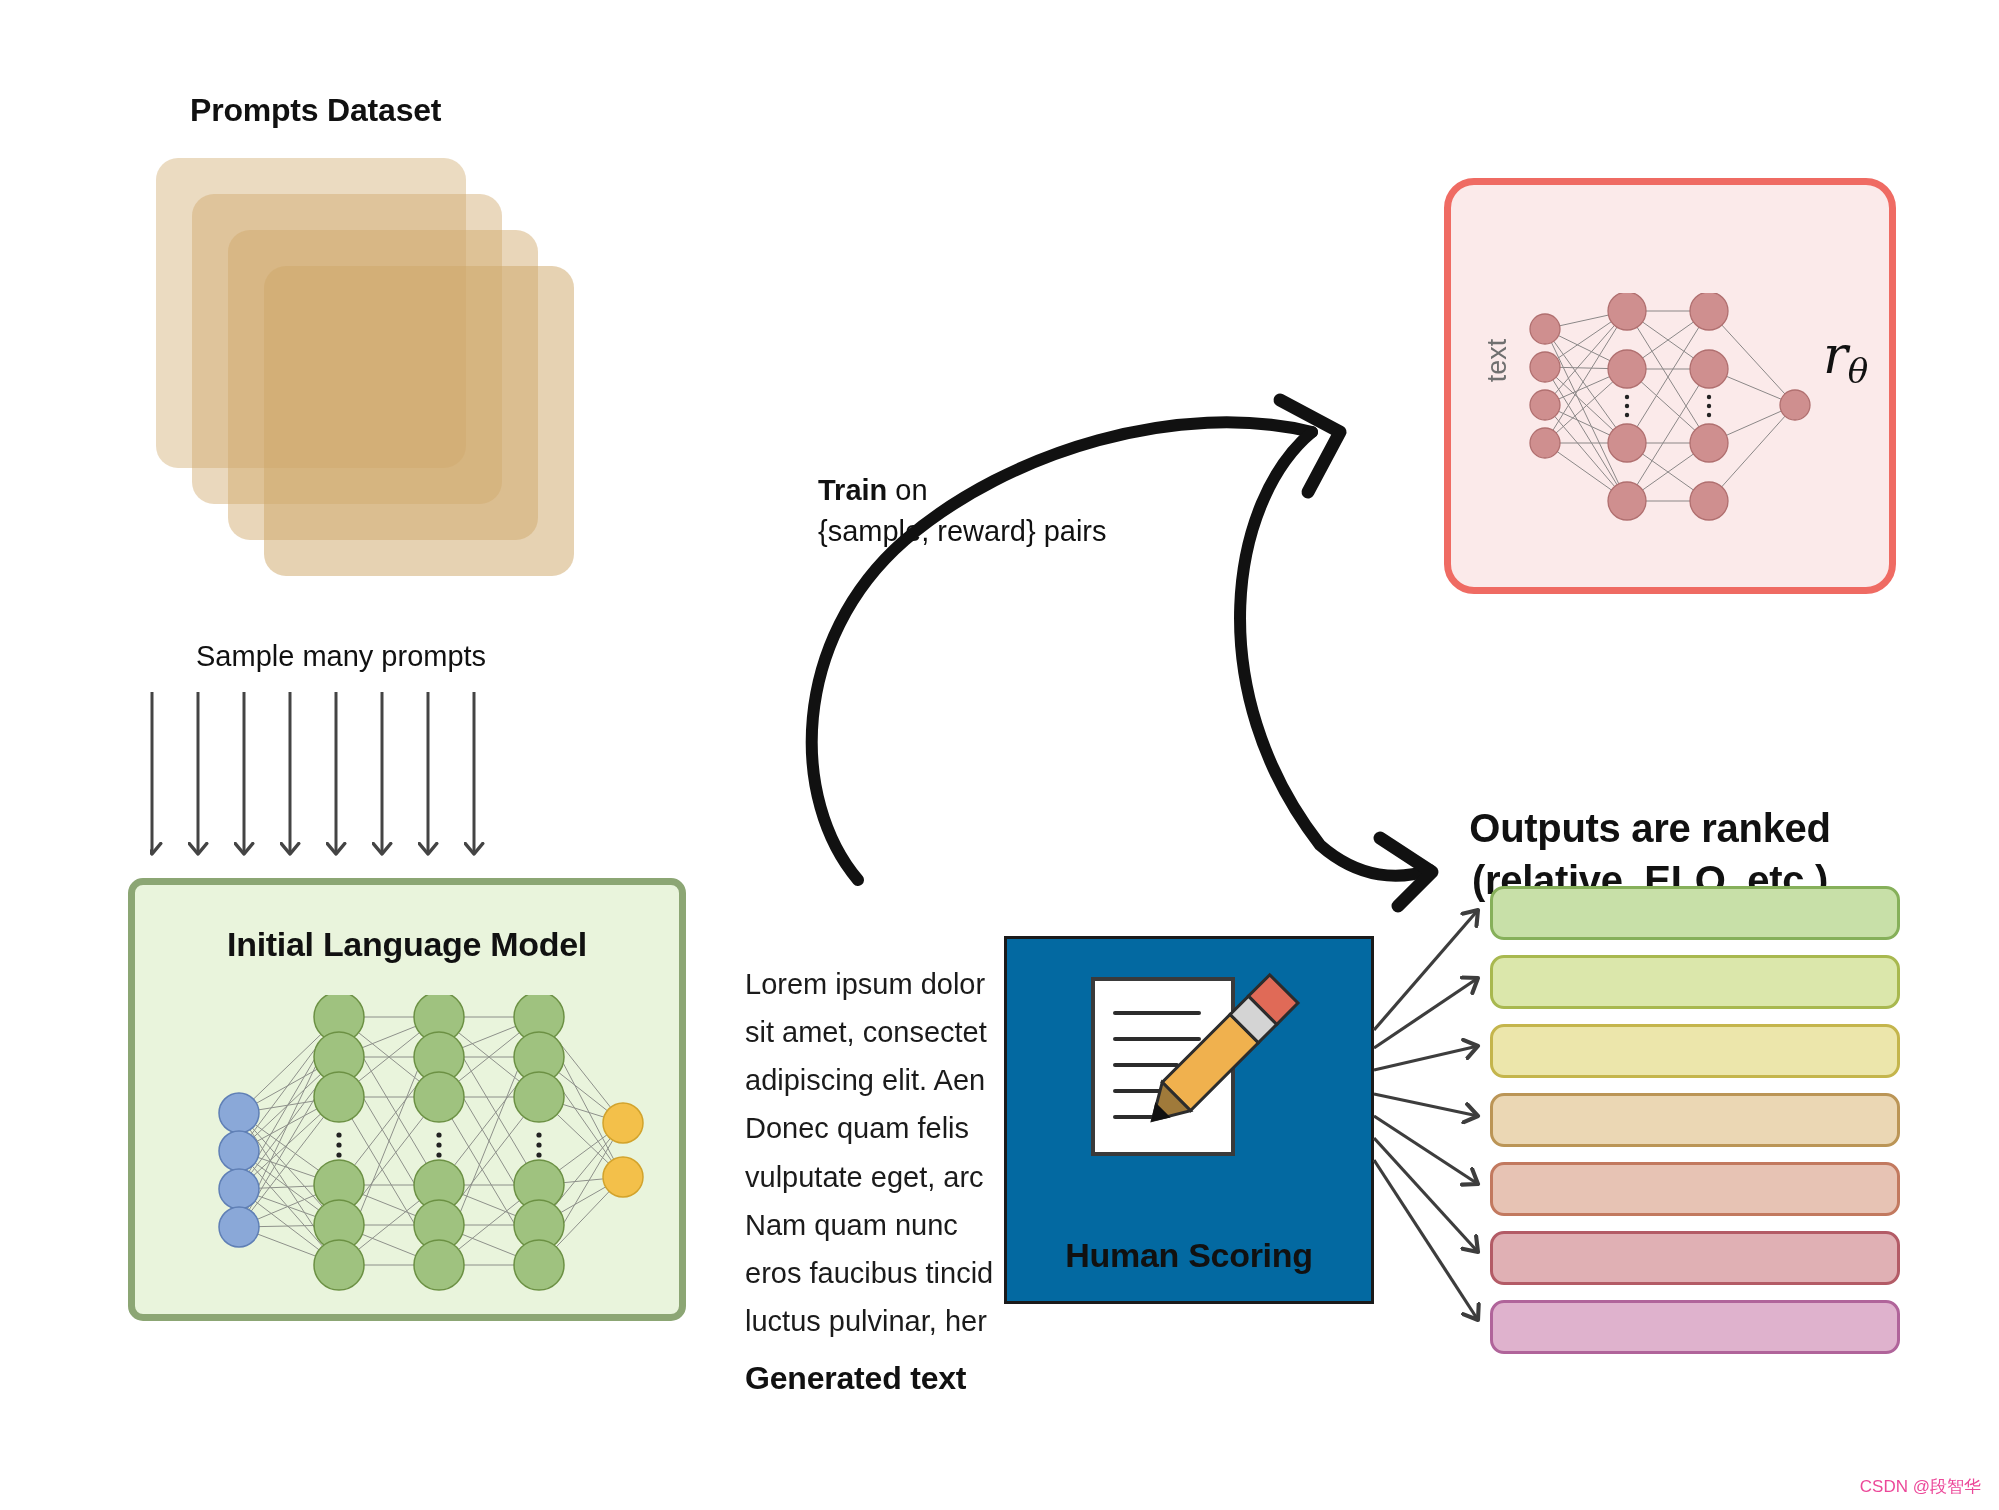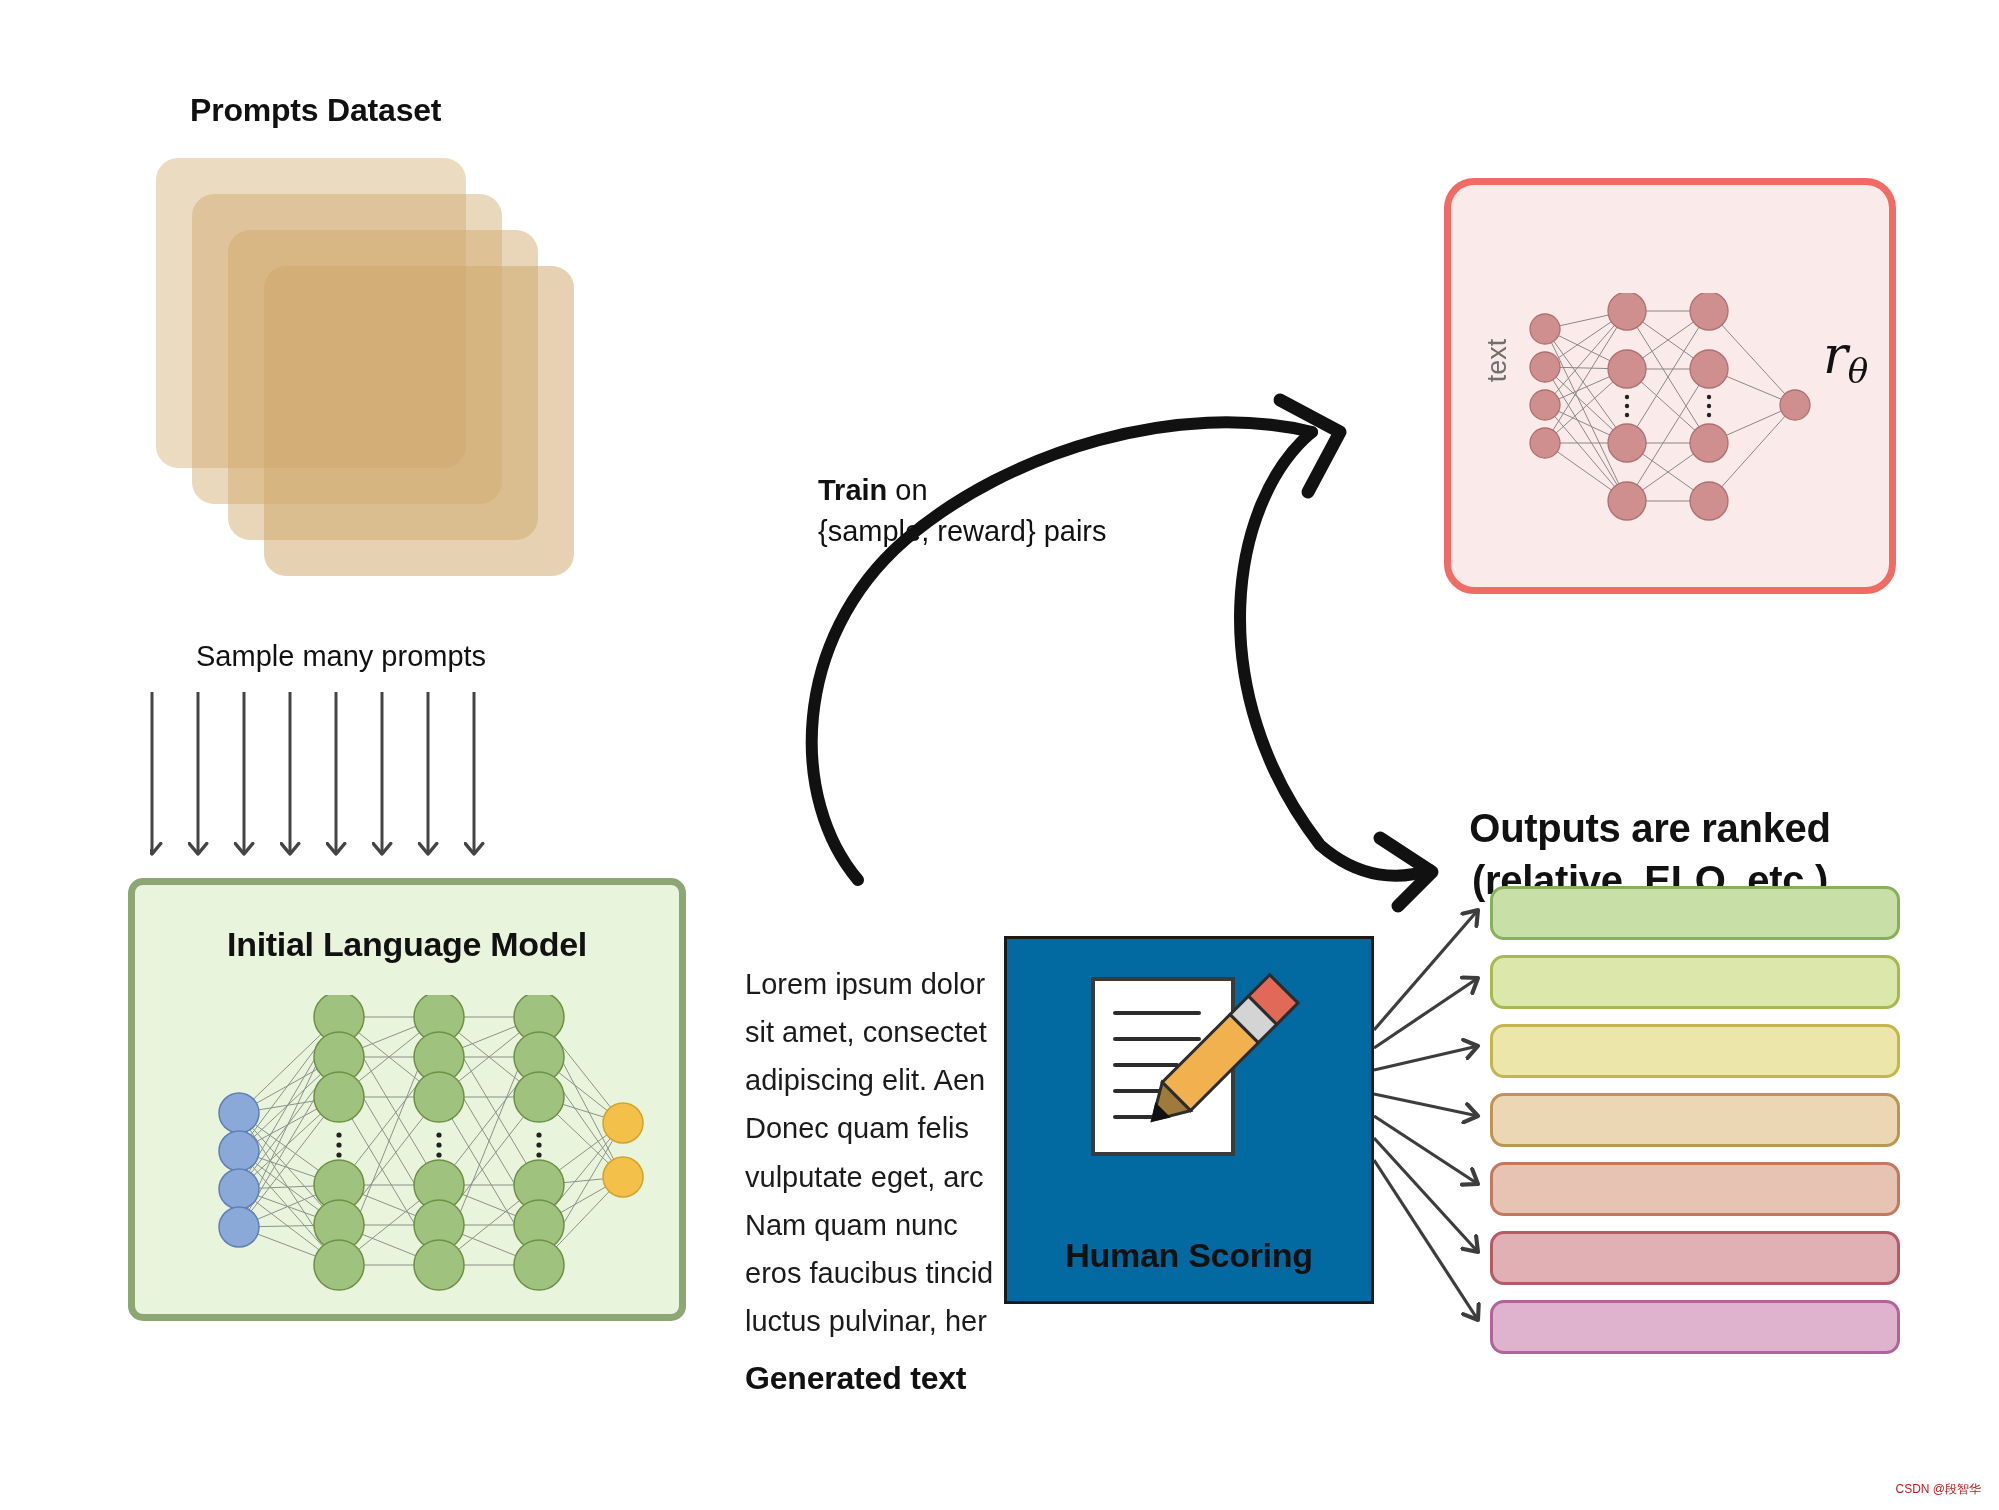--- a/index.html
+++ b/index.html
@@ -192,22 +192,22 @@
     margin-bottom: 15px;
   }
 
   
   #big-arrow { left: 0; top: 0; width: 1999px; height: 1510px; pointer-events: none; }
   #fan-arrows { left: 1370px; top: 880px; width: 140px; height: 460px; }
 
   
   #watermark {
     right: 18px; bottom: 12px;
-    font-size: 12px;
-    color: #b91c1c;
+    font-size: 17px;
+    color: #ec4899;
     white-space: nowrap;
   }
 </style>
 </head>
 <body>
 
 <div class="stage">
 
   <div class="abs" id="prompts-title">Prompts Dataset</div>
 

